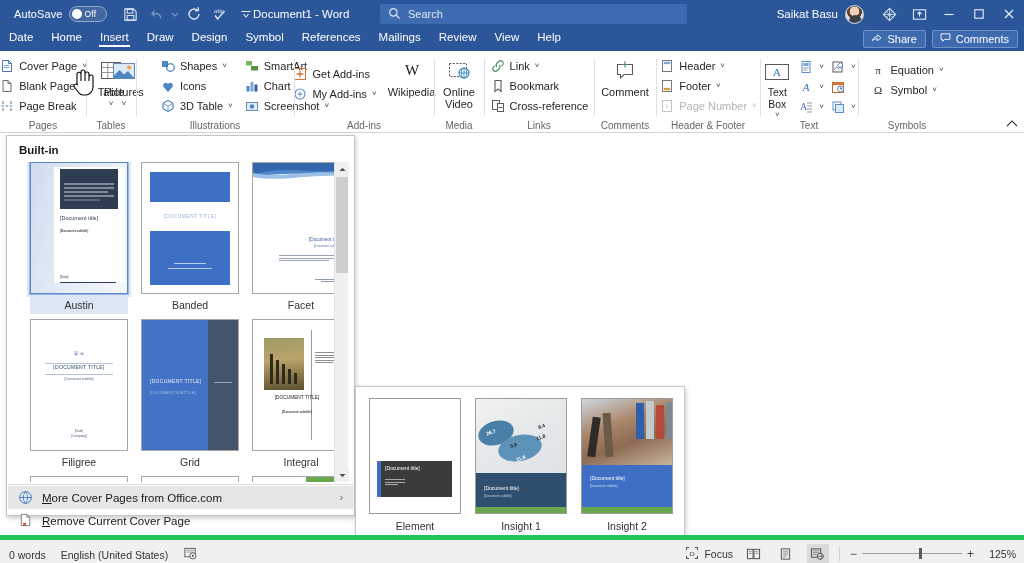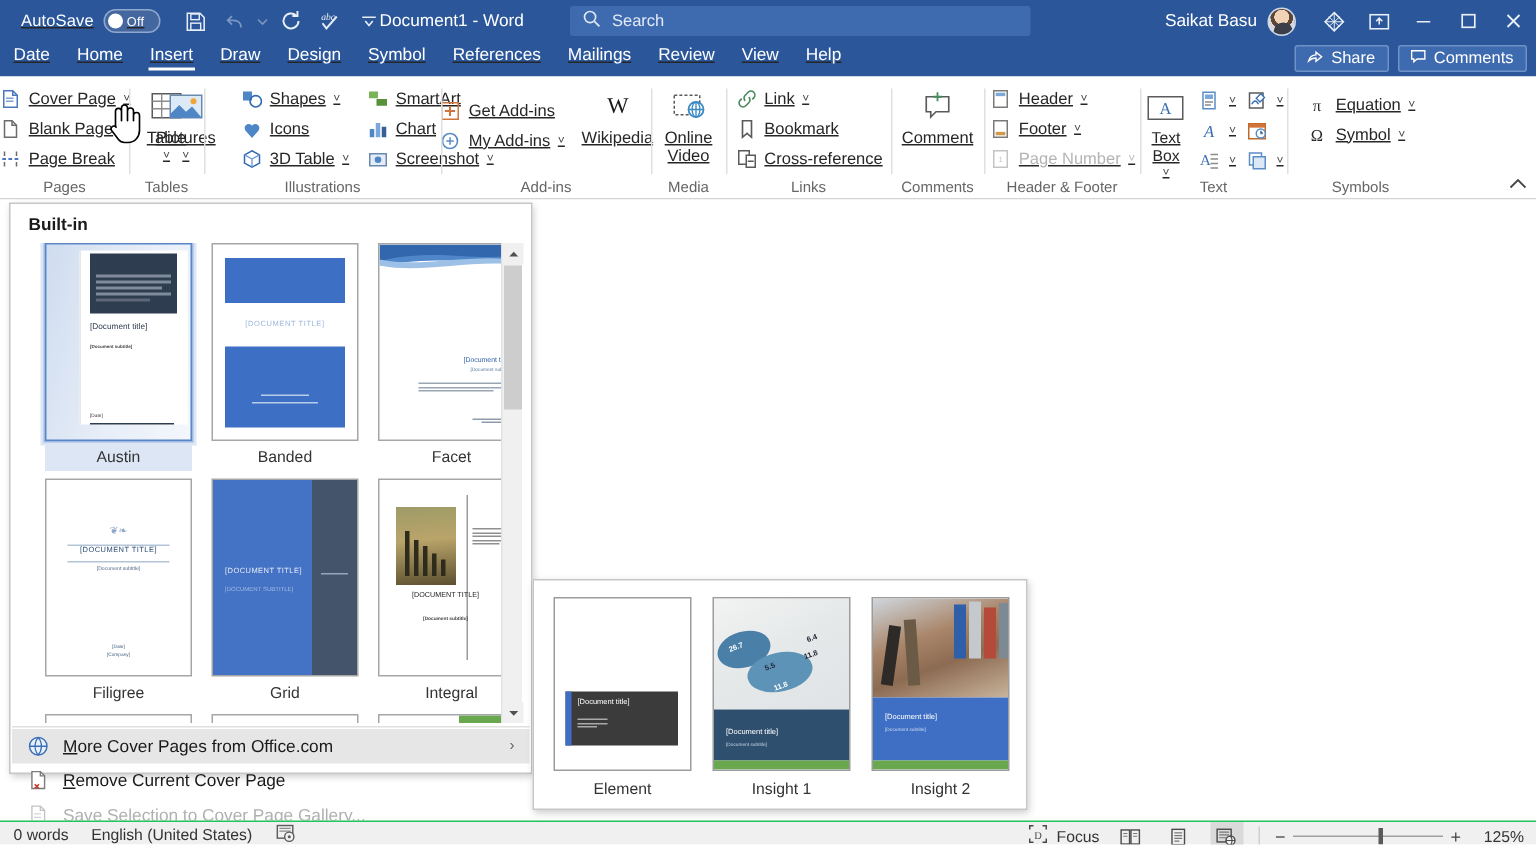--- a/index.html
+++ b/index.html
@@ -4,21 +4,21 @@
 <style>
   * { box-sizing: border-box; margin:0; padding:0; }
   html,body { width:1024px; height:563px; overflow:hidden; }
   body {
     font-family: "Liberation Sans", sans-serif;
     font-size: 11px;
     color: #262626;
     background:#fff;
     -webkit-font-smoothing: antialiased;
   }
-  .app { position:relative; width:1024px; height:563px;text-decoration:underline; }
+  .app { position:relative; width:1024px; height:563px; }
 
   
   .titlebar {
     height:28px; background:#2b579a; display:flex; align-items:center;
     color:#fff; font-size:11.5px; position:relative;
   }
   .autosave-wrap { display:flex; align-items:center; gap:6px; margin-left:14px; }
   .autosave-label { font-size:11px; letter-spacing:.1px;}
   .toggle {
     width:38px; height:16px; border-radius:9px; background:#44679f;
@@ -239,22 +239,22 @@
     background:linear-gradient(160deg,#cfd6dd 0%, #a9866a 38%, #8c6b52 62%, #c9b49c 100%); overflow:hidden;
   }
   .f-insight2 .bk { position:absolute; width:8px; background:#b34a3a; }
   .f-insight2 .blue { position:absolute; left:0; right:0; top:66px; bottom:6px; background:#3e6fc4;}
   .f-insight2 .grn { position:absolute; left:0; right:0; bottom:0; height:6px; background:#6aa84f;}
   .f-insight2 .ttl { position:absolute; left:8px; top:76px; font-size:5px; color:#fff;}
   .f-insight2 .sub { position:absolute; left:8px; top:85px; font-size:3.2px; color:#cfdcf2;}
 
   
   .statusbar {
-    position:absolute; left:0; bottom:0; width:1024px; height:16px;
-    background:#f0f0f0; border-top:1px solid #22c55e; display:flex; align-items:flex-start;
+    position:absolute; left:0; bottom:0; width:1024px; height:28px;
+    background:#f0f0f0; border-top:5px solid #22c55e; display:flex; align-items:flex-end;
     font-size:10.5px; color:#333;
   }
   .sleft { display:flex; align-items:center; gap:15px; padding-left:9px; }
   .sright { position:absolute; right:8px; display:flex; align-items:center; gap:10px; }
   .viewbtn { width:22px; height:19px; display:flex; align-items:center; justify-content:center;}
   .viewbtn.active { background:#dadada; }
   .zoomslider { display:flex; align-items:center; gap:5px; }
   .ztrack { width:100px; height:1px; background:#a0a0a0; position:relative; }
   .zthumb { position:absolute; left:57px; top:-5px; width:3px; height:11px; background:#5a5a5a;}
   .zsign { font-size:12px; color:#444; }

